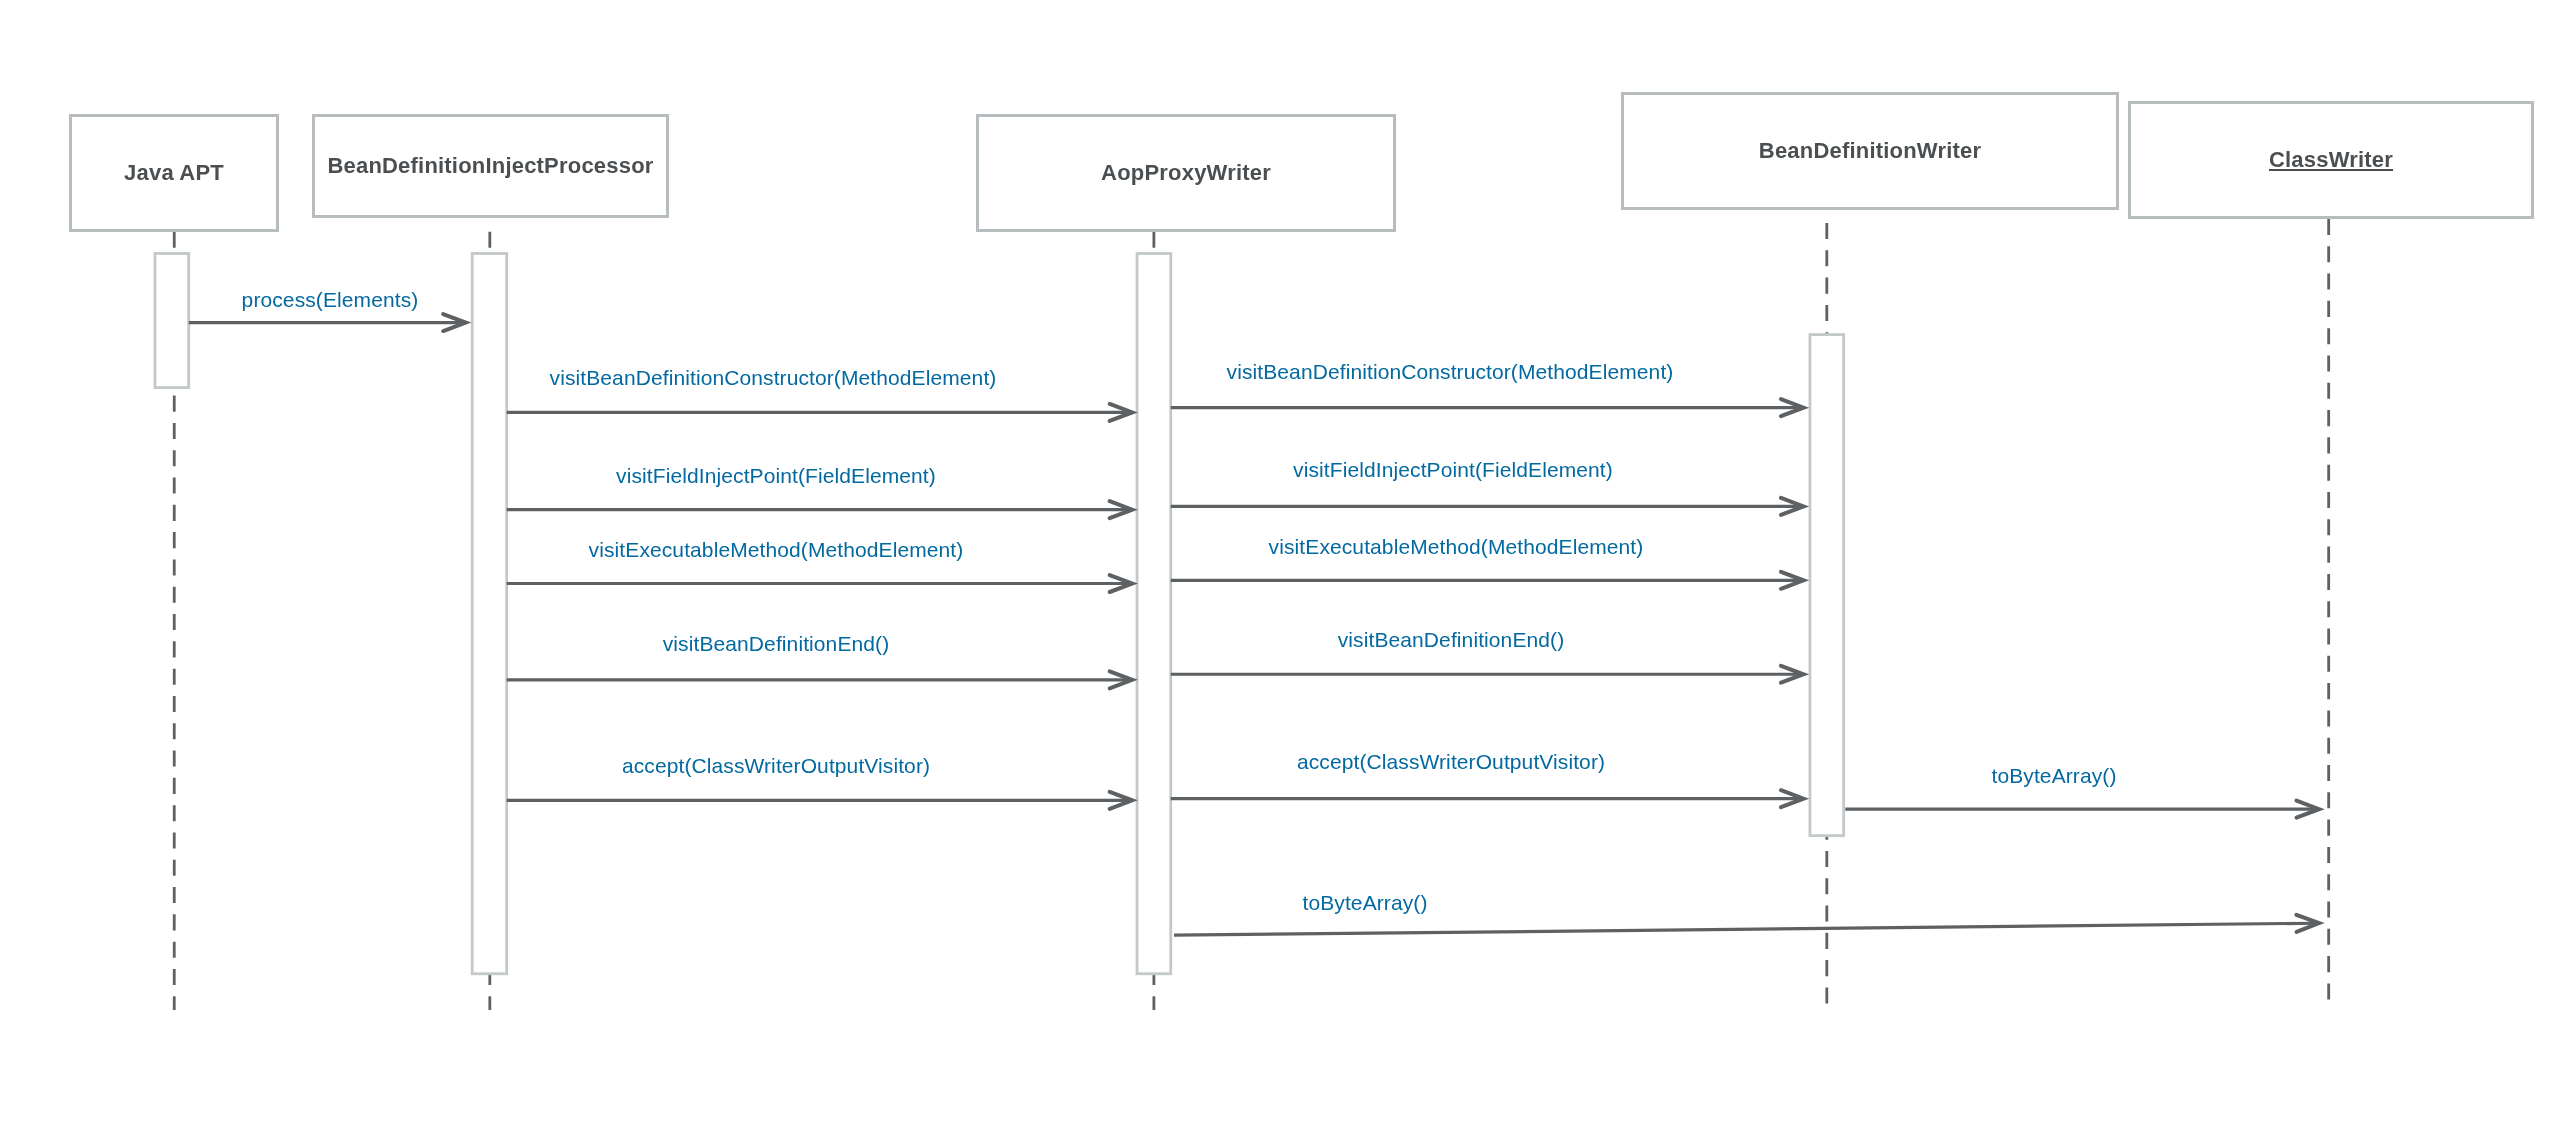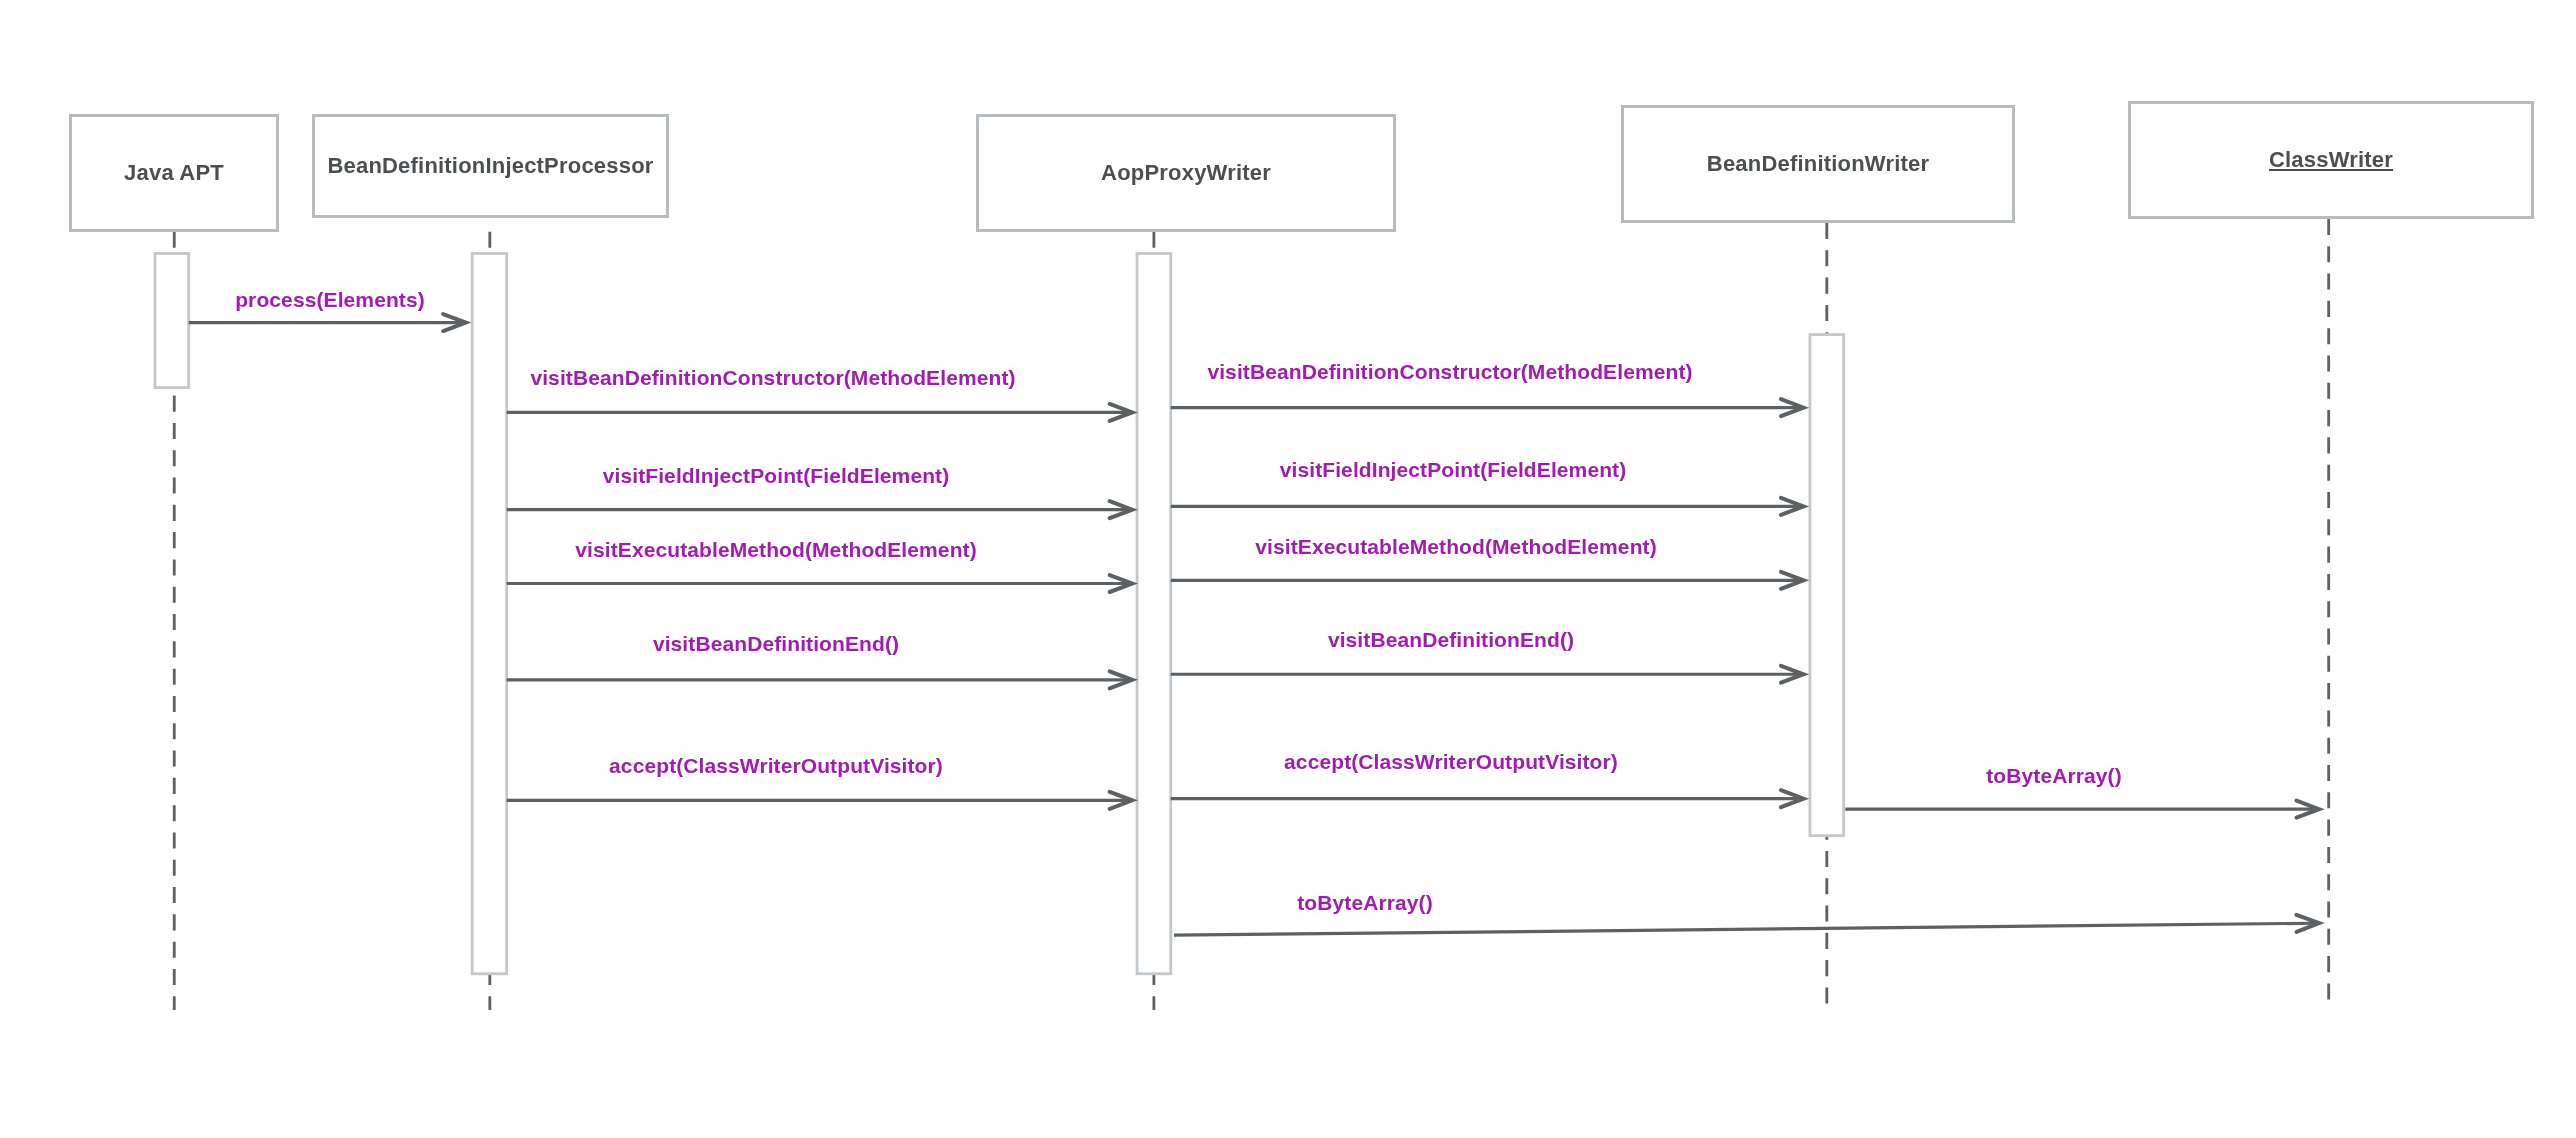--- a/index.html
+++ b/index.html
@@ -33,22 +33,22 @@
     font-weight: bold;
     font-size: 22px;
     color: #4b4f51;
     letter-spacing: 0.2px;
   }
   .message-label {
     position: absolute;
     transform: translate(-50%, -50%);
     white-space: nowrap;
     font-size: 21px;
-    font-weight: bold;
-    color: #a21caf;
+    font-weight: normal;
+    color: #0369a1;
     letter-spacing: 0.1px;
   }
   .layer {
     position: absolute;
     left: 0;
     top: 0;
     width: 100%;
     height: 100%;
     pointer-events: none;
   }
@@ -123,21 +123,21 @@
   <div id="boxes-layer" class="layer">
       <div class="participant-box" style="left: 69px; top: 104px; width: 210px; height: 118px;">
         <span>Java APT</span>
       </div>
       <div class="participant-box" style="left: 312px; top: 104px; width: 357px; height: 104px;">
         <span>BeanDefinitionInjectProcessor</span>
       </div>
       <div class="participant-box" style="left: 976px; top: 104px; width: 420px; height: 118px;">
         <span>AopProxyWriter</span>
       </div>
-      <div class="participant-box" style="left: 1621px; top: 95px; width: 394px; height: 118px;">
+      <div class="participant-box" style="left: 1621px; top: 82px; width: 498px; height: 118px;">
         <span>BeanDefinitionWriter</span>
       </div>
       <div class="participant-box" style="left: 2128px; top: 91px; width: 406px; height: 118px; text-decoration: underline;">
         <span>ClassWriter</span>
       </div>
     </div>
   <div id="labels-layer" class="layer">
       <div class="message-label" style="left: 330px; top: 290px;">process(Elements)</div>
       <div class="message-label" style="left: 773px; top: 368px;">visitBeanDefinitionConstructor(MethodElement)</div>
       <div class="message-label" style="left: 1450px; top: 362px;">visitBeanDefinitionConstructor(MethodElement)</div>

